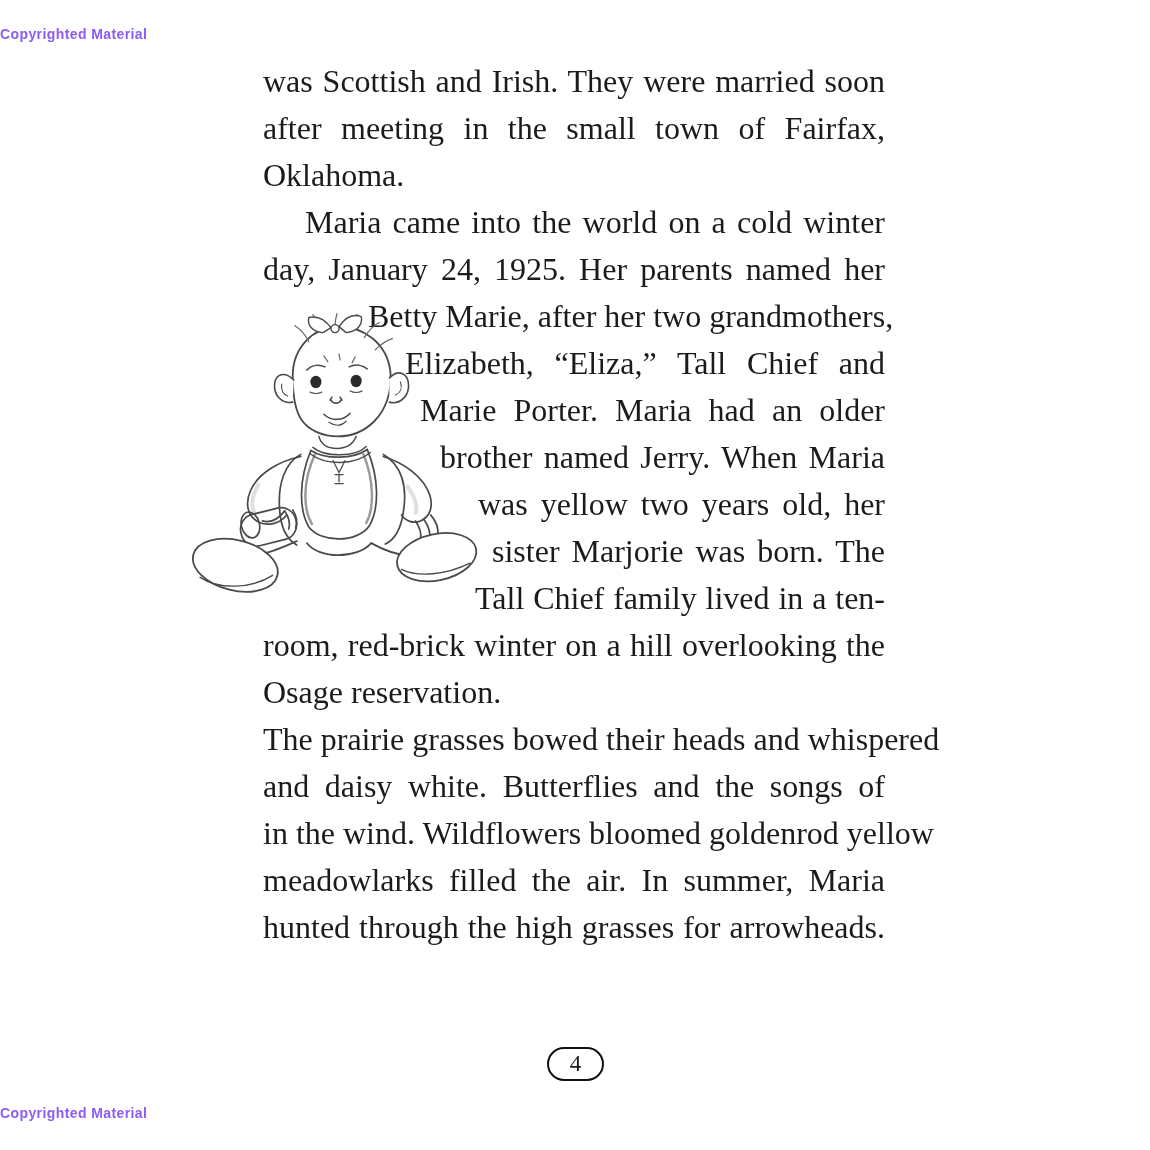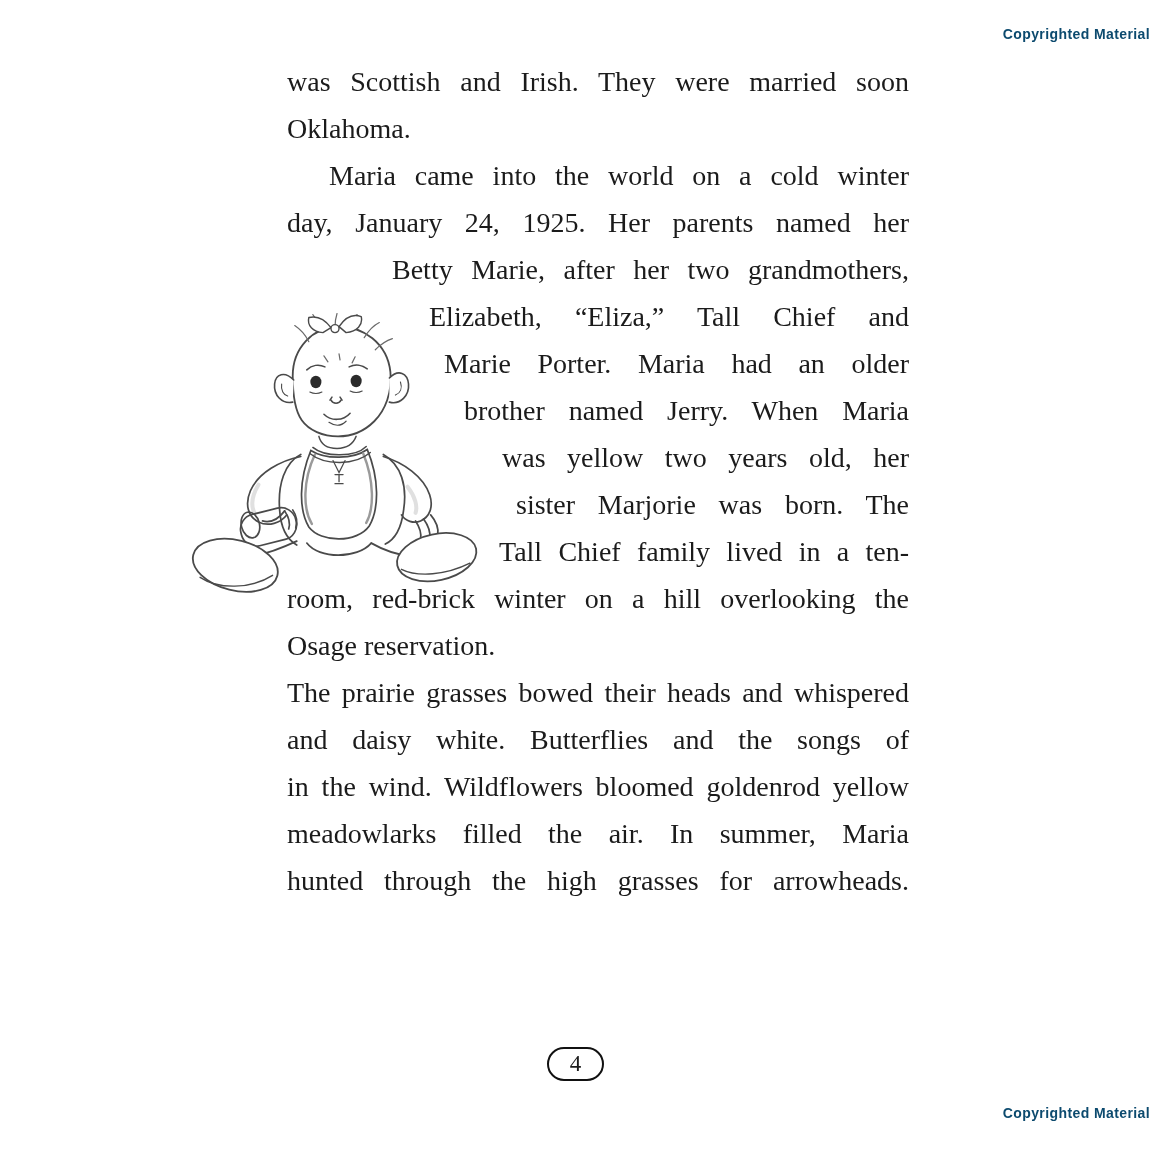--- a/index.html
+++ b/index.html
@@ -12,39 +12,38 @@
     position: relative;
     width: 1150px;
     height: 1150px;
     background: #ffffff;
     overflow: hidden;
   }
   .copyright {
     position: absolute;
     left: 0;
     width: 100%;
-    text-align: right;
+    text-align: left;
     font-family: "Liberation Sans", sans-serif;
     font-weight: bold;
     font-size: 14px;
     letter-spacing: 0.4px;
-    color: #0c4a6e;
+    color: #8b5cf6;
   }
   .copyright.top { top: 26px; }
   .copyright.bottom { top: 1105px; }
 
   .text-block {
     position: absolute;
     left: 263px;
     top: 58px;
     width: 622px;
-    font-size: 28px;
+    font-size: 32px;
     line-height: 47px;
     color: #1b1b1b;
-    margin-left: 24px;
   }
   .ln {
     height: 47px;
     white-space: nowrap;
     text-align: justify;
     text-align-last: justify;
     text-justify: inter-word;
   }
   .ln.left   { text-align: center; text-align-last: left; }
   .ln.indent { padding-left: 42px; }
@@ -83,20 +82,21 @@
 </style>
 </head>
 <body>
 
 <div class="page">
 
   <div class="copyright top">Copyrighted Material</div>
 
   <div class="text-block">
     <div class="ln">was Scottish and Irish. They were married soon</div>
+    <div class="ln">after meeting in the small town of Fairfax,</div>
     <div class="ln left">Oklahoma.</div>
     <div class="ln indent">Maria came into the world on a cold winter</div>
     <div class="ln">day, January 24, 1925. Her parents named her</div>
     <div class="ln w1">Betty Marie, after her two grandmothers,</div>
     <div class="ln w2">Elizabeth, “Eliza,” Tall Chief and</div>
     <div class="ln w3">Marie Porter. Maria had an older</div>
     <div class="ln w4">brother named Jerry. When Maria</div>
     <div class="ln w5">was yellow two years old, her</div>
     <div class="ln w6">sister Marjorie was born. The</div>
     <div class="ln w7">Tall Chief family lived in a ten-</div>

